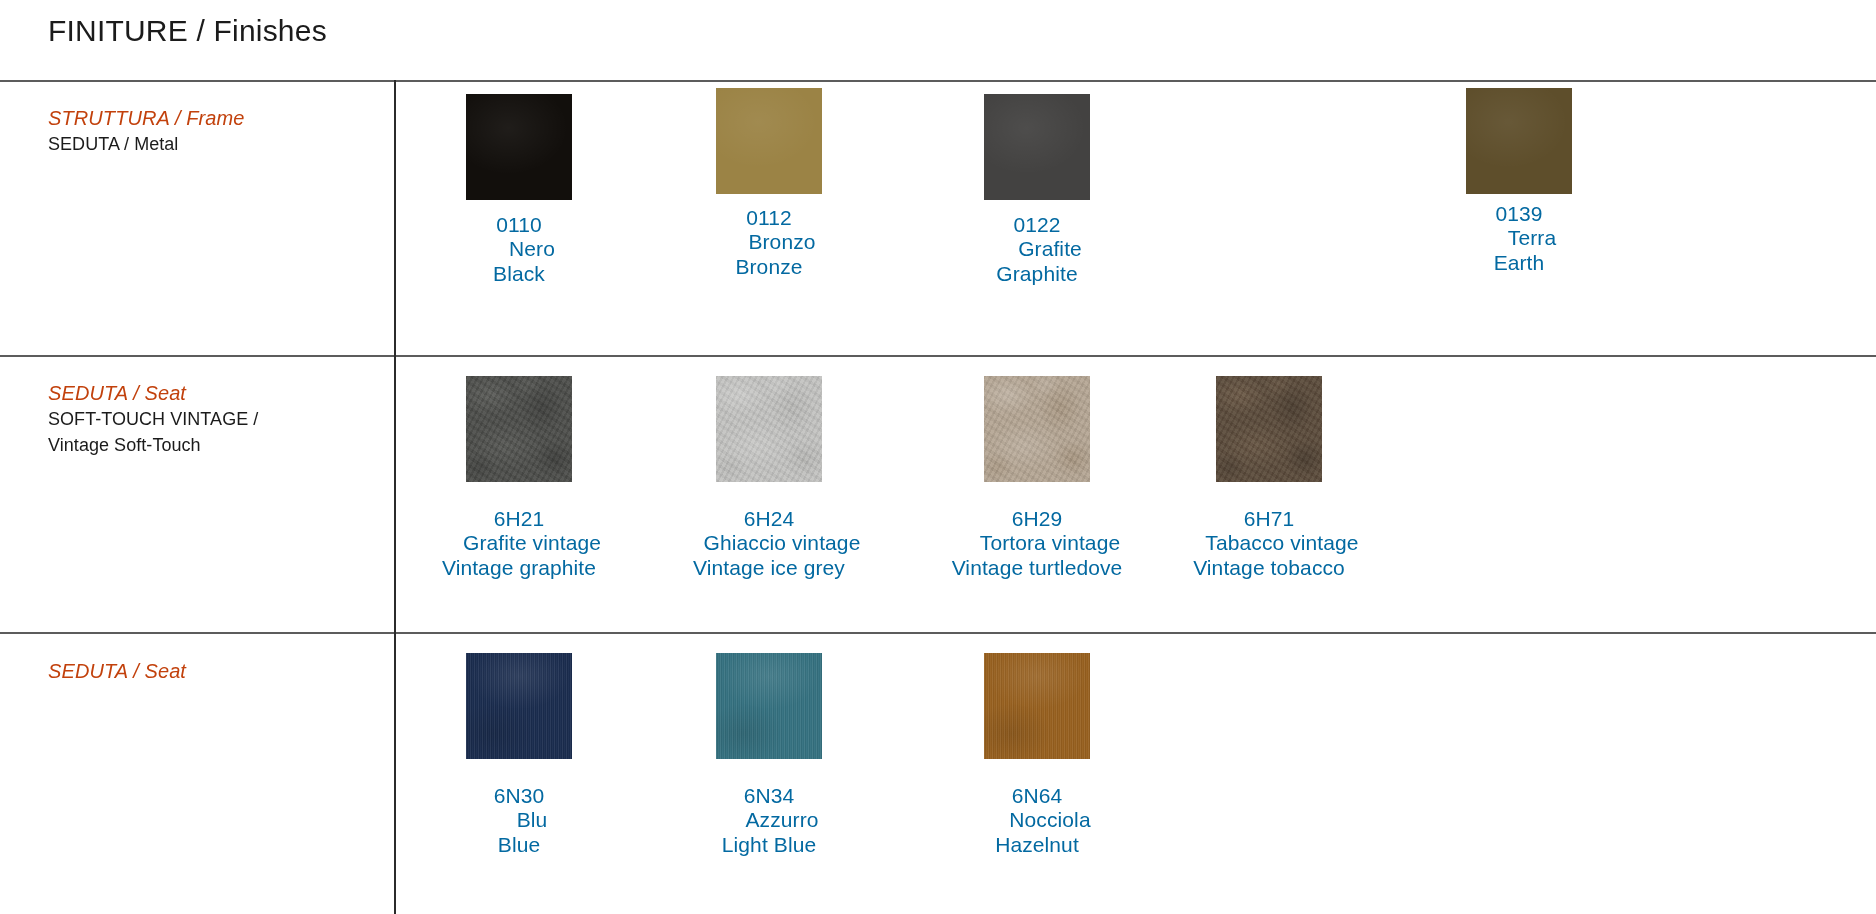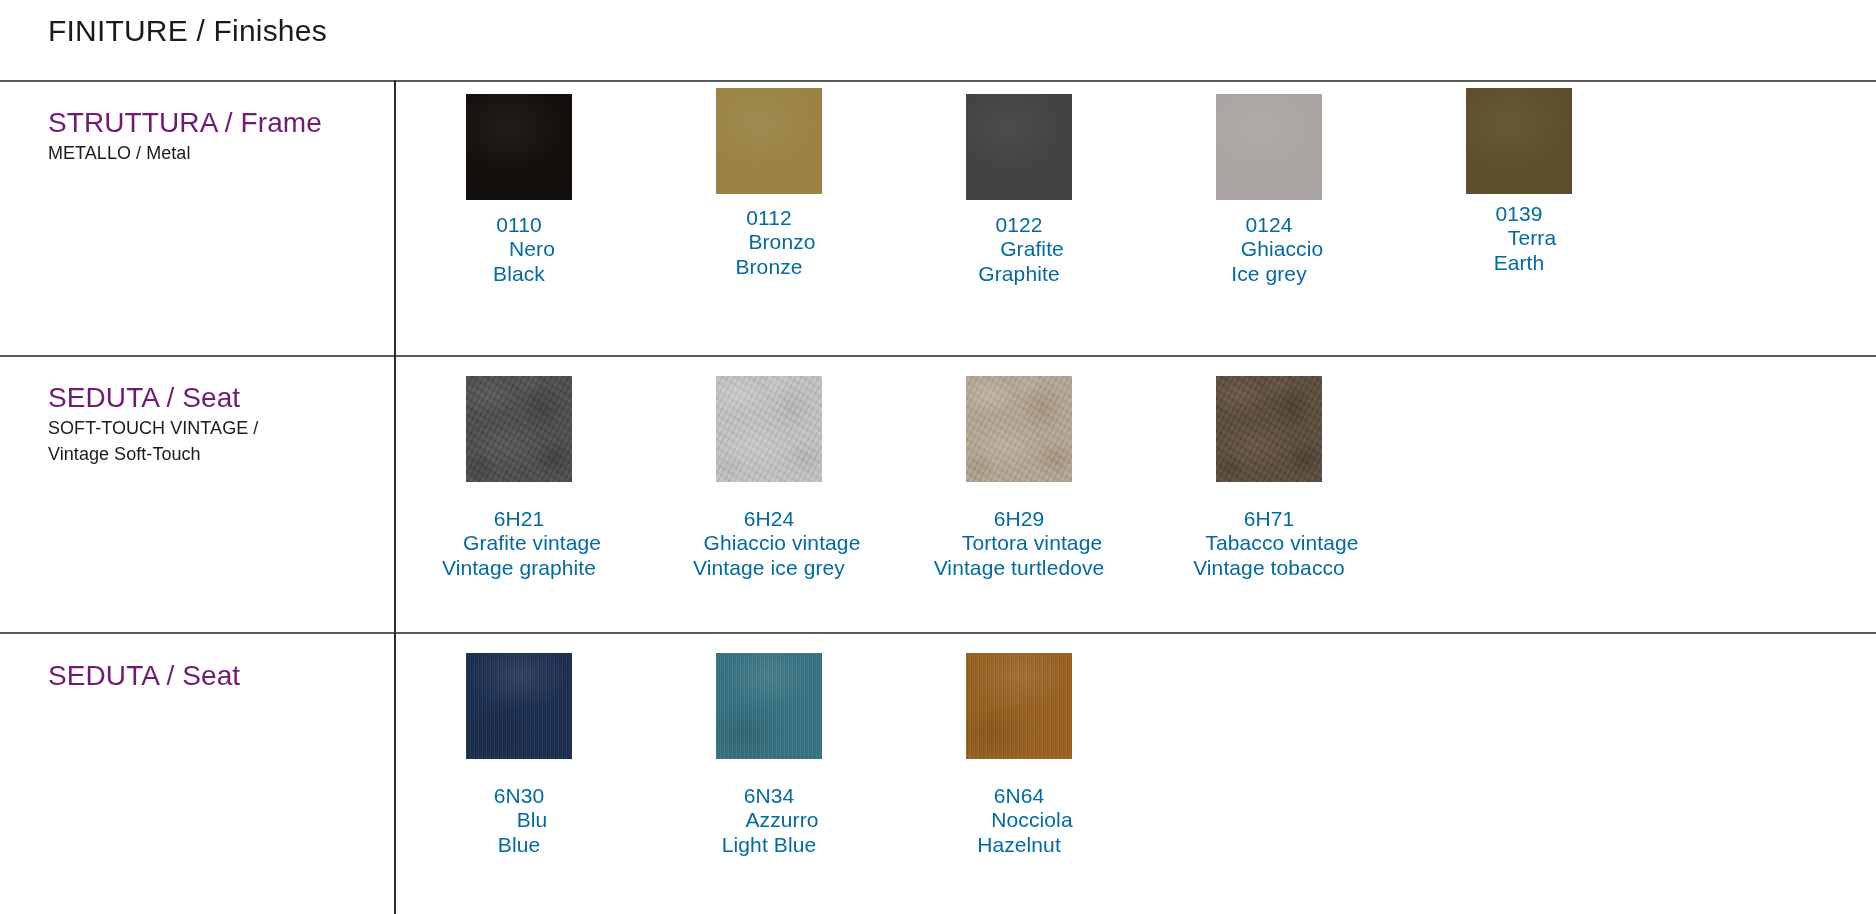--- a/index.html
+++ b/index.html
@@ -55,26 +55,27 @@
     background: #2b2b2b;
   }
 
   
   .rowlabel {
     position: absolute;
     left: 48px;
     width: 330px;
   }
   .rowlabel .l-main {
-    font-size: 28px;
+    font-size: 20px;
     font-weight: 400;
     letter-spacing: 0.1px;
     line-height: 1.12;
-    color: #701a75;
+    color: #c2410c;
     white-space: nowrap;
+    font-style: italic;
   }
   .rowlabel .l-sub {
     font-size: 18px;
     font-weight: 400;
     letter-spacing: 0.05px;
     line-height: 1.42;
     color: #1b1b1b;
     margin-top: 3px;
   }
 
@@ -93,21 +94,21 @@
   .swatch-row.sr3 { top: 634px; height: 280px; }
 
   .cell {
     position: absolute;
     top: 0;
     width: 250px;
     text-align: center;
   }
   .cell.c0 { left: 0px; }
   .cell.c1 { left: 250px; }
-  .cell.c2 { left: 500px; }
+  .cell.c2 { left: 518px; }
   .cell.c3 { left: 750px; }
   .cell.c4 { left: 1000px; }
 
   .swatch {
     width: 106px;
     height: 106px;
     margin: 0 auto;
     display: block;
     position: relative;
     overflow: hidden;
@@ -207,21 +208,21 @@
   <div class="title">FINITURE / Finishes</div>
 
   <div class="hrule r1"></div>
   <div class="hrule r2"></div>
   <div class="hrule r3"></div>
 
   <div class="vrule"></div>
 
   <div class="rowlabel rl1">
     <div class="l-main">STRUTTURA / Frame</div>
-    <div class="l-sub">METALLO / Metal</div>
+    <div class="l-sub">SEDUTA / Metal</div>
   </div>
 
   <div class="swatch-row sr1">
 
     <div class="cell c0 stag-a">
       <div class="swatch tex-metal" style="background-color: rgb(18, 15, 12);"></div>
       <div class="cap">
         <span class="code">0110</span>
         <span class="it">Nero</span>
         <span class="en">Black</span>
@@ -239,28 +240,20 @@
 
     <div class="cell c2 stag-c">
       <div class="swatch tex-metal" style="background-color: rgb(67, 66, 65);"></div>
       <div class="cap">
         <span class="code">0122</span>
         <span class="it">Grafite</span>
         <span class="en">Graphite</span>
       </div>
     </div>
 
-    <div class="cell c3 stag-d">
-      <div class="swatch tex-metal" style="background-color: rgb(170, 165, 162);"></div>
-      <div class="cap">
-        <span class="code">0124</span>
-        <span class="it">Ghiaccio</span>
-        <span class="en">Ice grey</span>
-      </div>
-    </div>
 
     <div class="cell c4 stag-e">
       <div class="swatch tex-metal" style="background-color: rgb(94, 78, 43);"></div>
       <div class="cap">
         <span class="code">0139</span>
         <span class="it">Terra</span>
         <span class="en">Earth</span>
       </div>
     </div>
 

